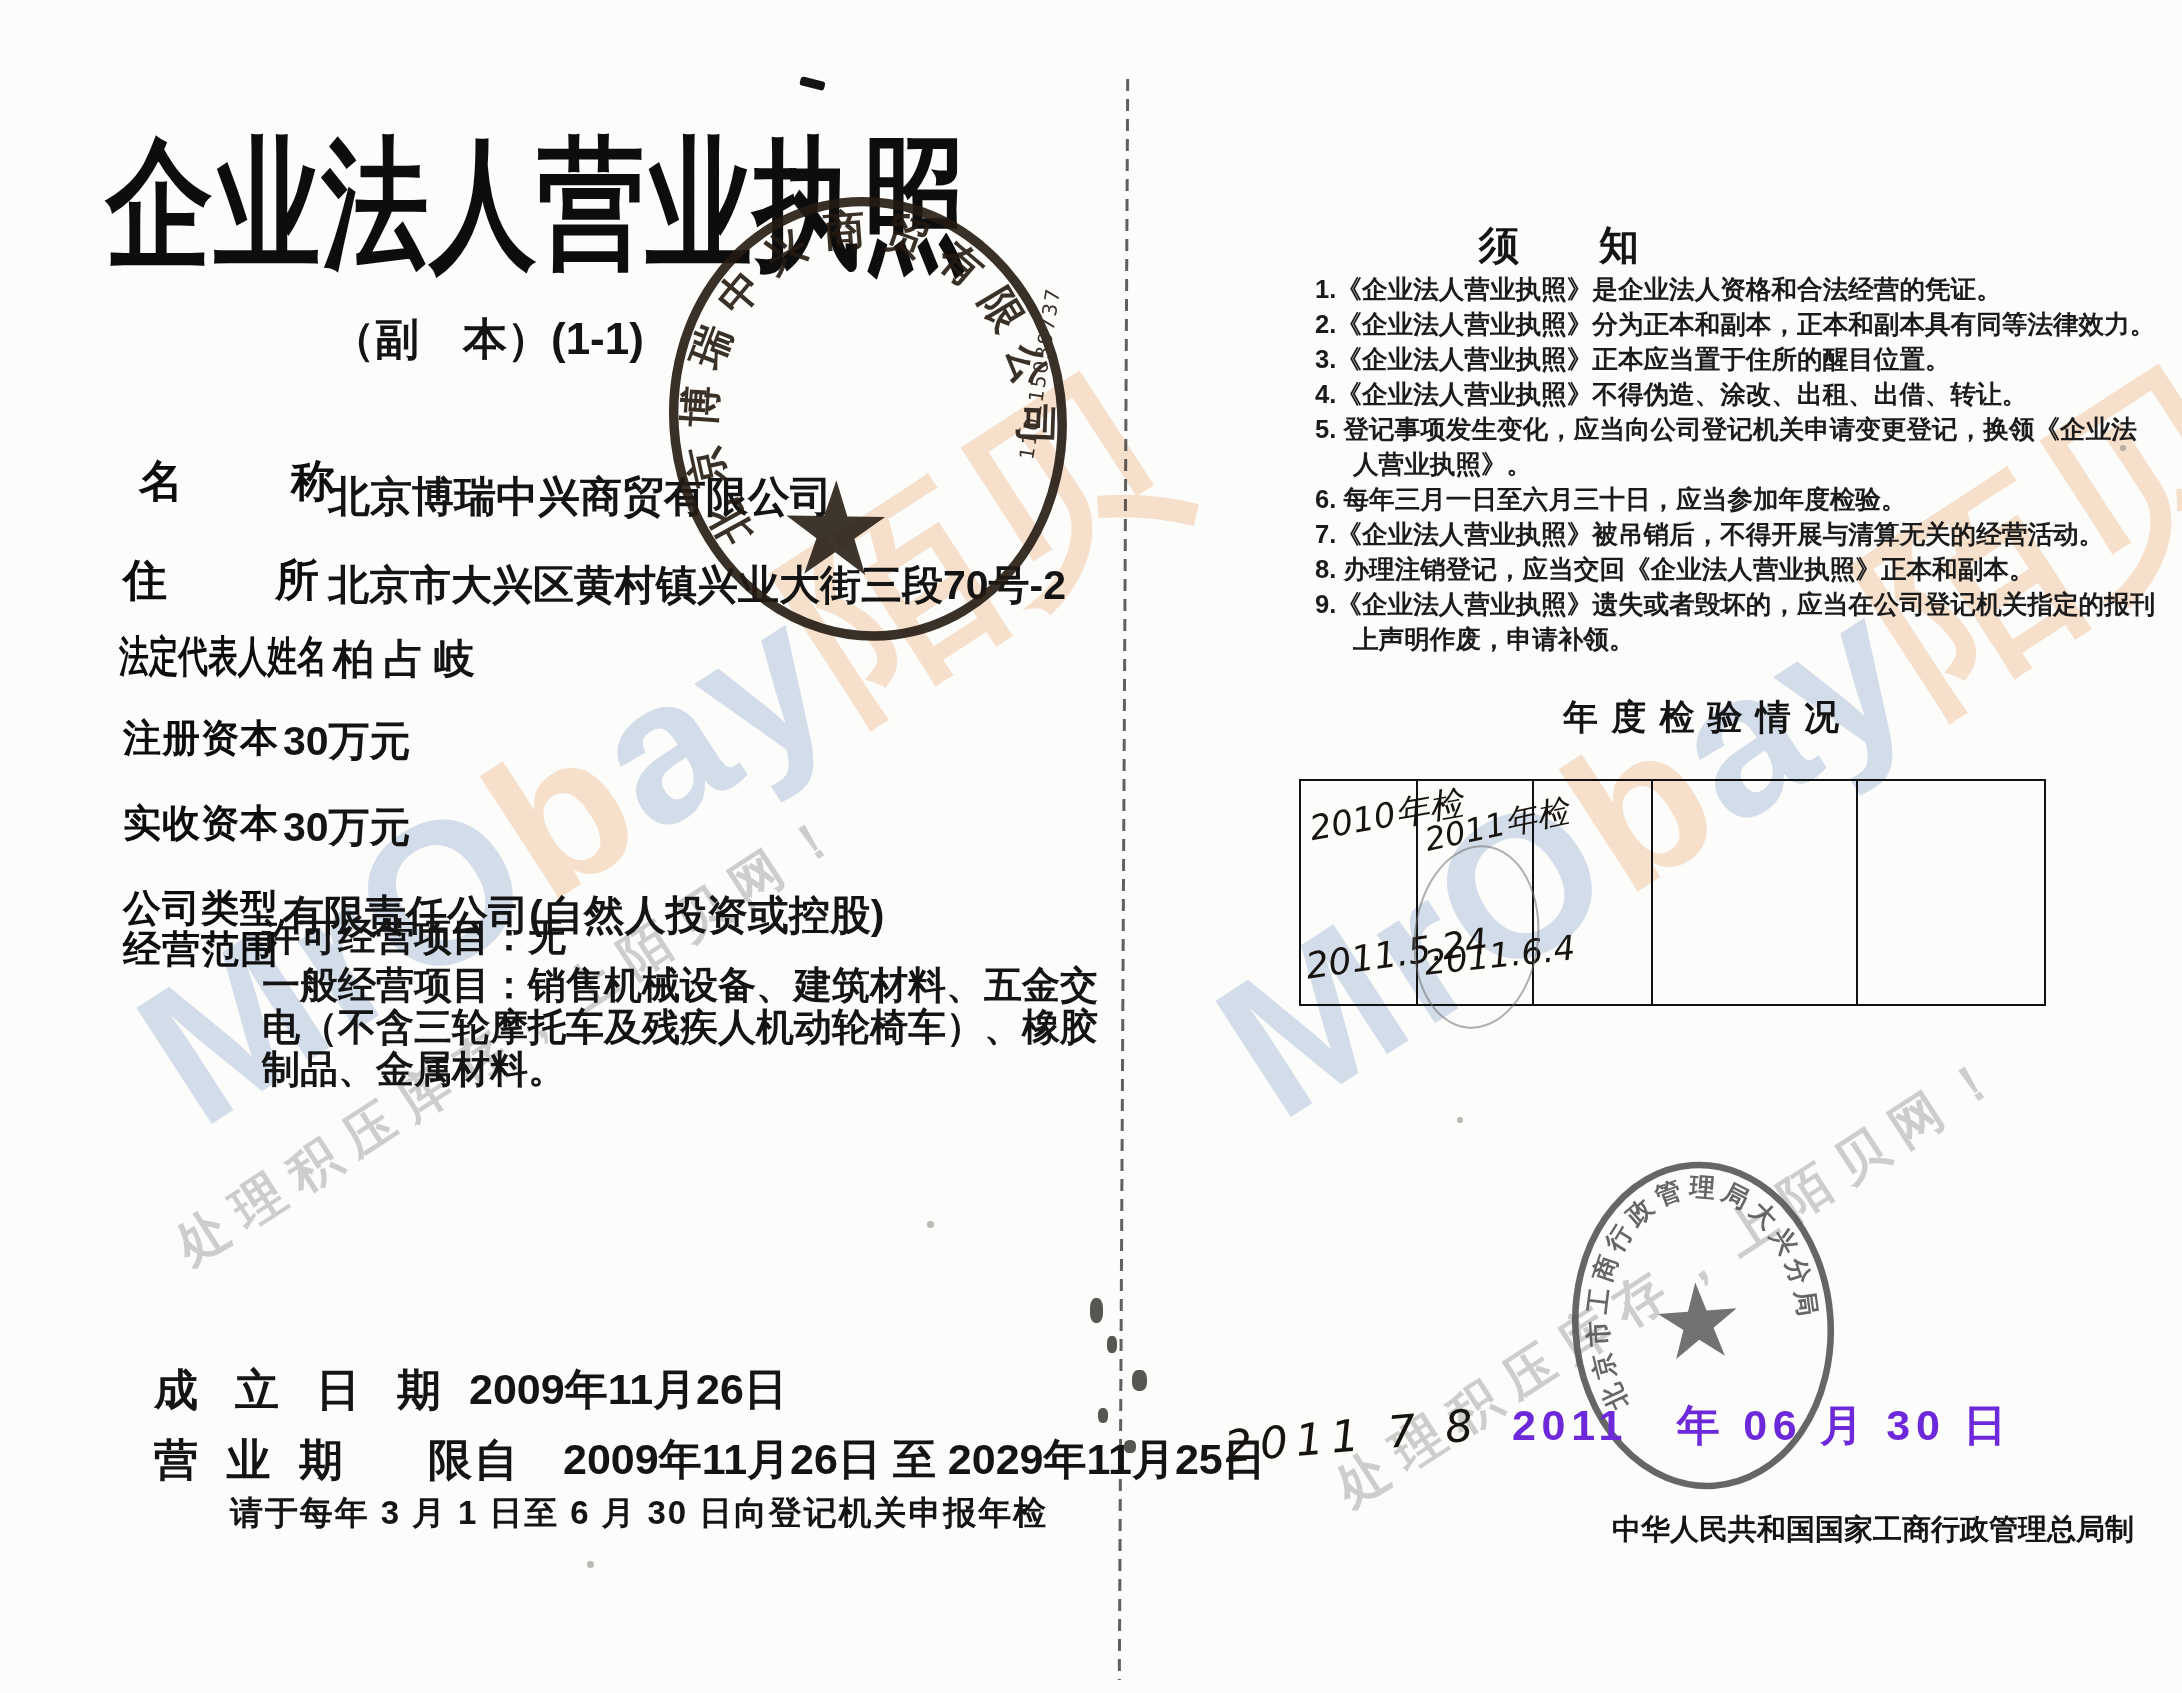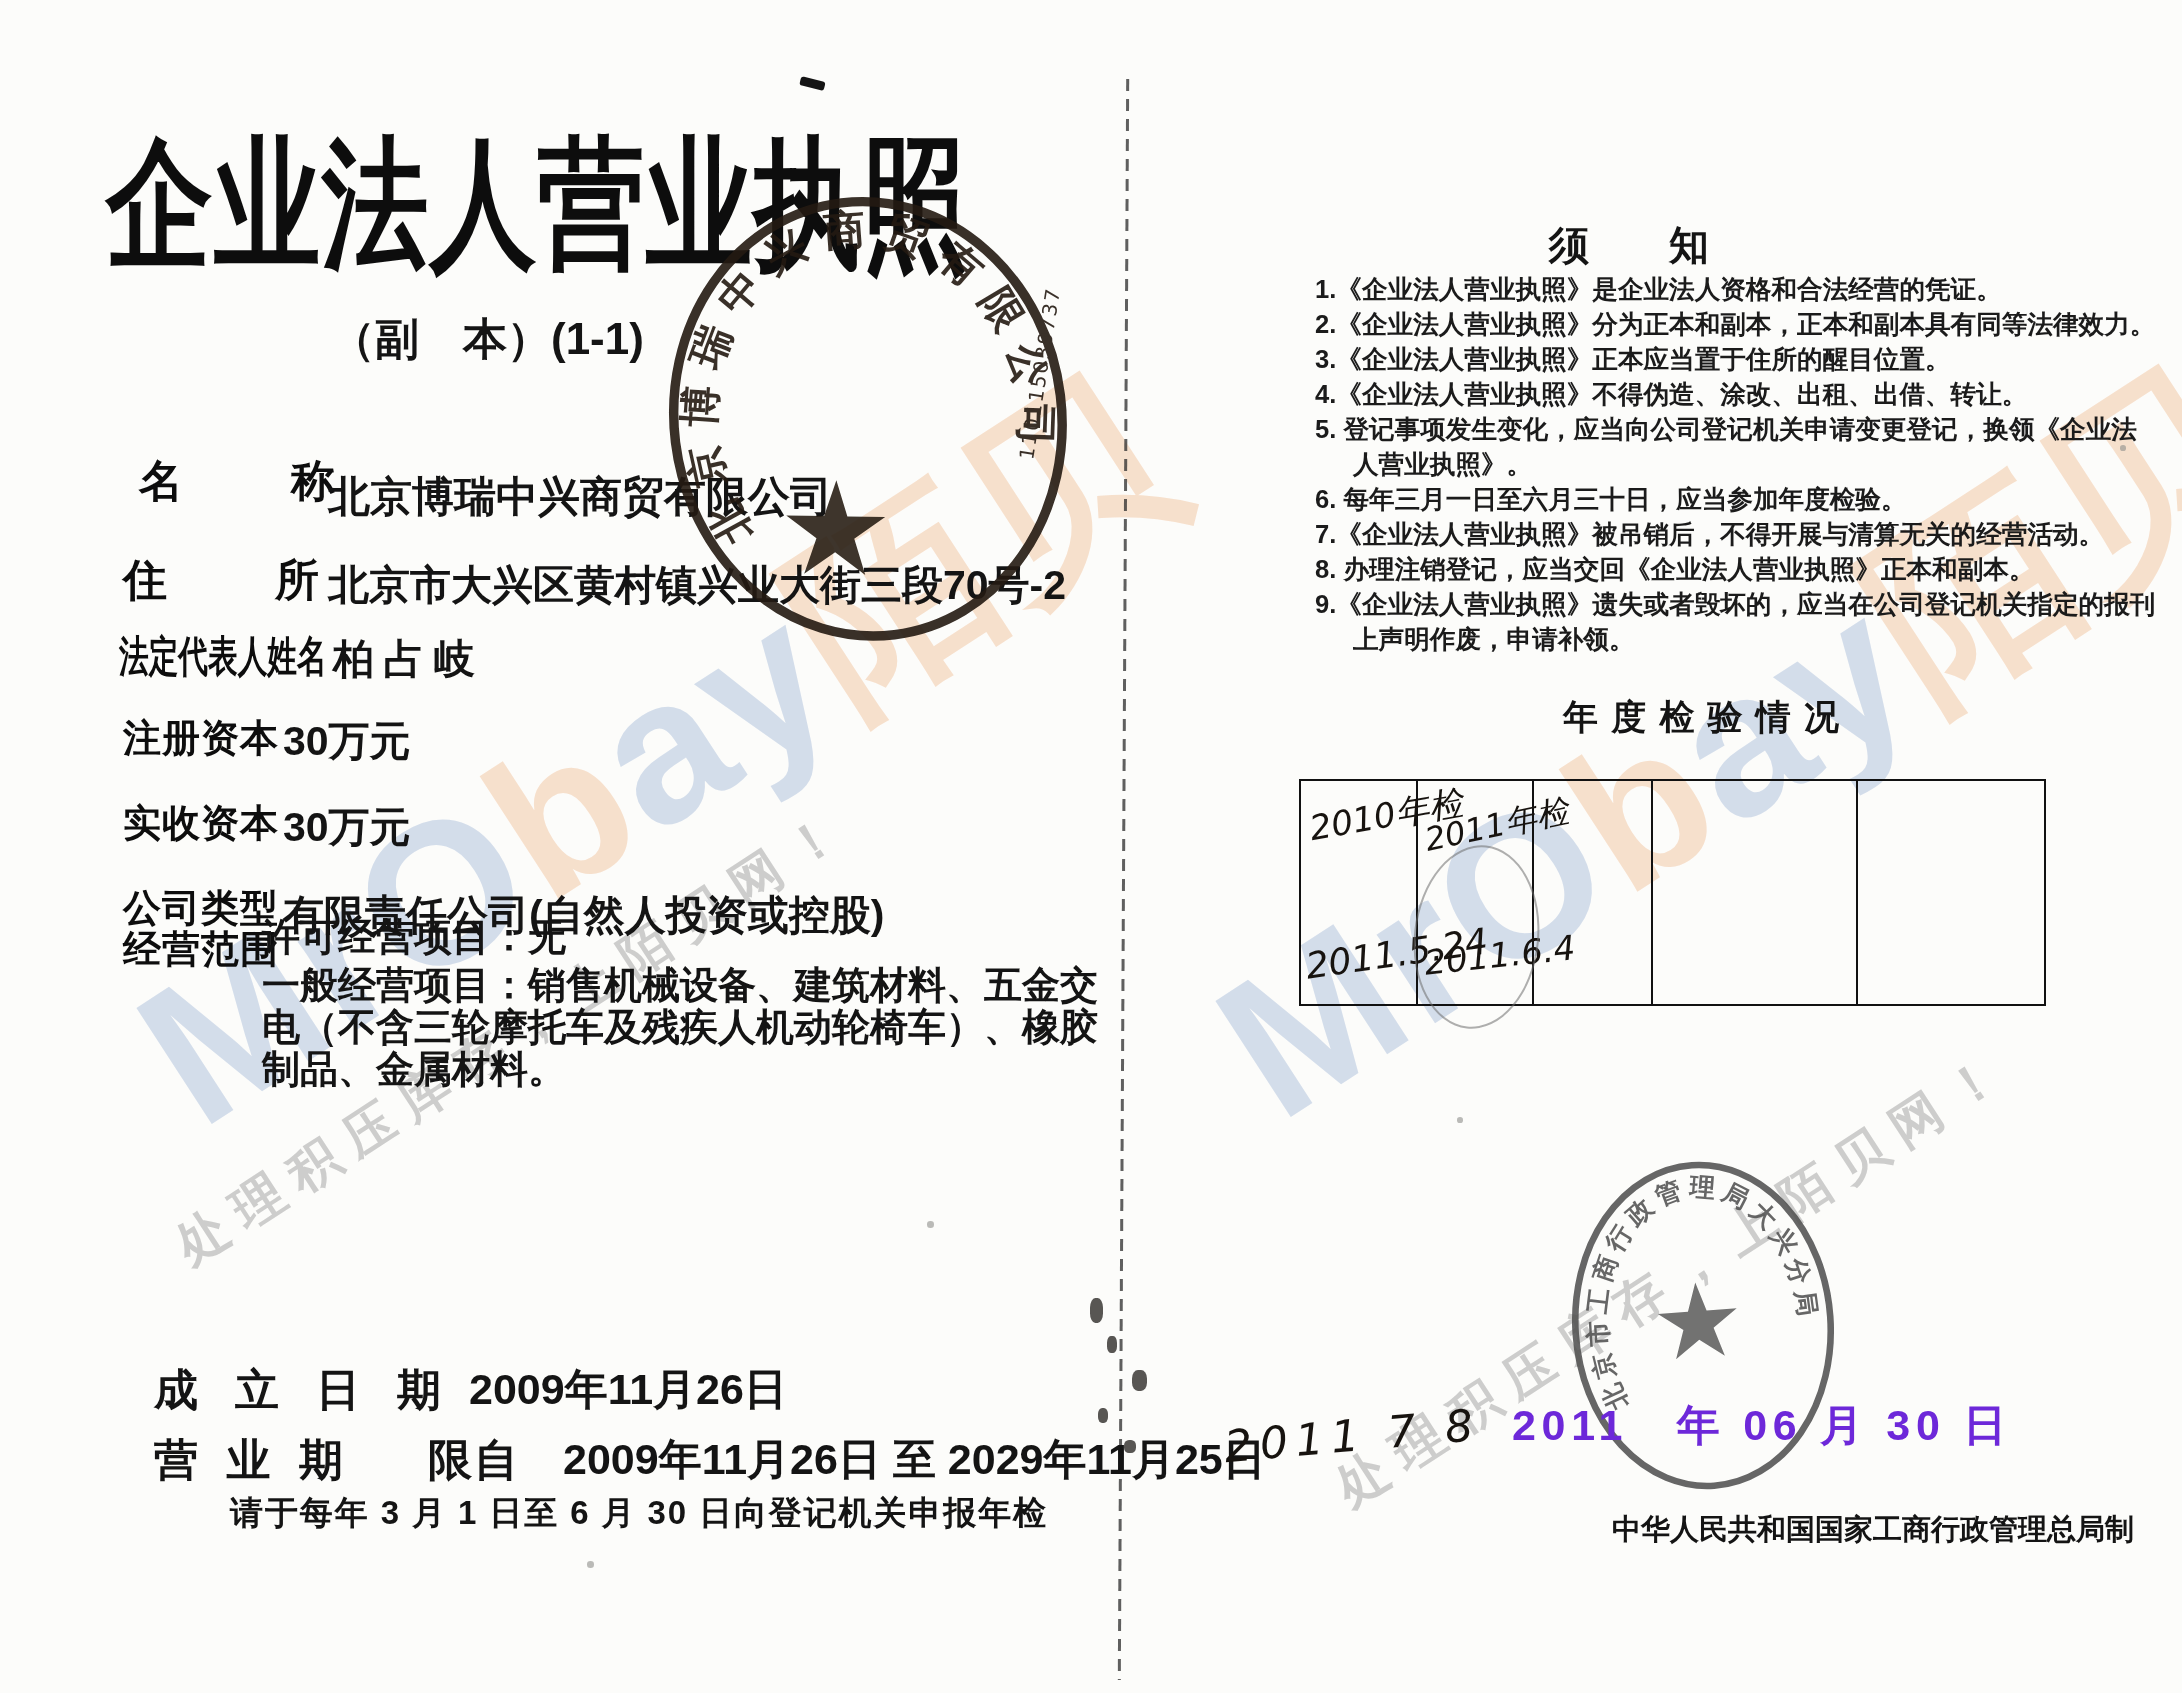--- a/index.html
+++ b/index.html
@@ -22,21 +22,21 @@
           text-justify:inter-character;color:#0d0d0d;z-index:3;}
   .flabel7{position:absolute;font-size:43px;font-weight:900;white-space:nowrap;transform:scaleX(.69);
            transform-origin:0 0;color:#0d0d0d;z-index:3;}
   .fvalue{position:absolute;font-size:41px;font-weight:600;white-space:nowrap;z-index:3;}
   .scopeline{position:absolute;left:262px;font-size:38px;font-weight:600;white-space:nowrap;z-index:3;}
   .datelabel{position:absolute;font-size:44px;font-weight:900;text-align:justify;text-align-last:justify;
              text-justify:inter-character;z-index:3;}
   .dateval{position:absolute;font-size:43px;font-weight:700;white-space:nowrap;z-index:3;margin-left:22px;}
   .annualnote{position:absolute;left:230px;top:1491px;font-size:33px;font-weight:800;letter-spacing:1.9px;z-index:3;}
   
-  .noticehdr{position:absolute;left:1549px;top:218px;font-size:40px;font-weight:900;z-index:3;}
+  .noticehdr{position:absolute;left:1479px;top:218px;font-size:40px;font-weight:900;z-index:3;}
   .notices{position:absolute;left:1315px;top:272px;width:847px;z-index:3;}
   .notice-item{font-size:25.6px;font-weight:600;line-height:35px;color:#1b1b1b;
                padding-left:38px;text-indent:-38px;}
   .insphdr{position:absolute;left:1563px;top:694px;font-size:35px;font-weight:900;letter-spacing:13.2px;z-index:3;}
   .insp-table{position:absolute;left:1299px;top:779px;width:743px;height:223px;border:2.8px solid #111;
               display:flex;z-index:2;}
   .insp-cell{height:100%;border-left:2.8px solid #111;}
   .insp-cell:first-child{border-left:none;}
   .hand{position:absolute;font-family:"DejaVu Sans",sans-serif;font-style:italic;font-weight:500;
         color:#17130f;white-space:nowrap;z-index:4;}

